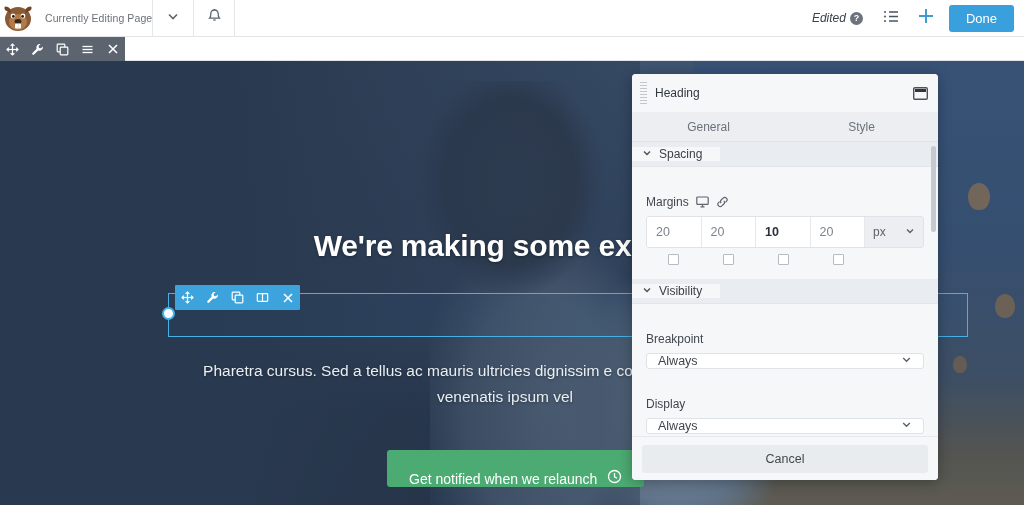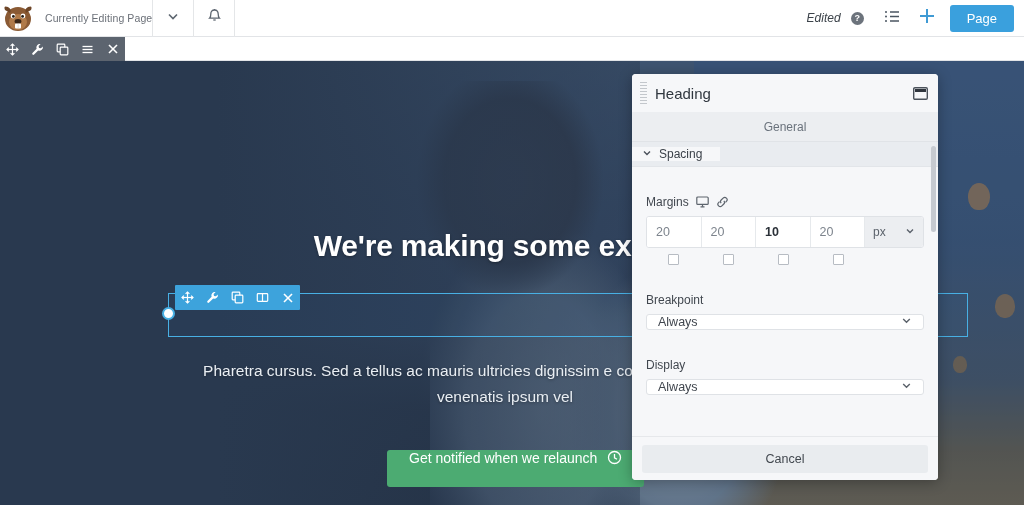--- a/index.html
+++ b/index.html
@@ -24,21 +24,21 @@
   .brand-text { line-height: 1.05; padding-top: 1px; }
   .brand-sub { font-size: 10.5px; color: #6b7078; letter-spacing: .1px; }
   .brand-title { font-size: 15.5px; color: #23282d; margin-top: 1px; }
   .bar-sep { width: 1px; height: 37px; background: #e4e6e8; }
   .bar-btn {
     height: 37px; width: 40px; display: flex; align-items: center; justify-content: center;
     color: #5d6670; cursor: pointer;
   }
   .spacer { flex: 1 1 auto; }
   .edited {
-    display: flex; align-items: center; gap: 10px;
+    display: flex; align-items: center; gap: 4px;
     font-size: 12px; font-style: italic; color: #3c434a; margin-right: 12px;
   }
   .qmark {
     width: 13px; height: 13px; border-radius: 50%; background: #6c737c; color: #fff;
     font-size: 9px; font-style: normal; display: flex; align-items: center;
     justify-content: center; font-weight: bold; cursor: pointer;
   }
   .icon-btn {
     width: 34px; height: 37px; display: flex; align-items: center; justify-content: center;
     color: #3f9ad4; cursor: pointer;
@@ -110,21 +110,21 @@
     text-shadow: 0 1px 3px rgba(0,0,0,.35); white-space: nowrap;
   }
   .hero-para {
     position: absolute; left: 185px; top: 297px; width: 640px; text-align: center;
     color: #e9eef3; font-size: 15.5px; line-height: 26px;
     text-shadow: 0 1px 3px rgba(0,0,0,.35);
   }
   .hero-btn {
     position: absolute; left: 387px; top: 389px; height: 37px;
     background: #4cab72; color: #fff; font-size: 14px; border-radius: 3px;
-    display: flex; align-items: flex-start; gap: 10px; padding: 0 22px; cursor: pointer;
+    display: flex; align-items: flex-end; gap: 10px; padding: 0 22px; cursor: pointer;
   }
 
   
   .sel-box {
     position: absolute; left: 168px; top: 232px; width: 800px; height: 44px;
     border: 1px solid #48b0e4; background: rgba(58,120,180,.06);
   }
   .sel-dot {
     position: absolute; left: 162px; top: 246px; width: 13px; height: 13px;
     border-radius: 50%; background: #fff; border: 2px solid #48b0e4;
@@ -146,21 +146,21 @@
     display: flex; flex-direction: column; overflow: hidden;
   }
   .panel-head {
     height: 38px; background: #f6f7f9; display: flex; align-items: center;
     padding: 0 10px 0 8px; position: relative; flex: none;
   }
   .grip {
     width: 7px; height: 22px; cursor: move; margin-right: 8px;
     background-image: repeating-linear-gradient(180deg, #c3c7cc 0 1.5px, transparent 1.5px 3px);
   }
-  .panel-title { font-size: 15px; color: #30373f; flex: 1; }
+  .panel-title { font-size: 12px; color: #30373f; flex: 1; }
   .panel-win-ico { cursor: pointer; display: flex; }
   .panel-tabs { display: flex; height: 30px; flex: none; }
   .ptab {
     flex: 1; display: flex; align-items: center; justify-content: center;
     font-size: 12px; color: #6a727c; background: #eceef1; cursor: pointer;
     border-bottom: 1px solid #e0e3e7;
   }
   .ptab.active { background: #fff; color: #3a93cb; border-bottom-color: #fff; }
   .panel-body { flex: 1; overflow: hidden; position: relative; background: #f6f7f9; }
   .sect-tabwrap { display: flex; align-items: center; height: 25px;
@@ -283,21 +283,21 @@
       </span>
     </div>
     <div class="icon-btn">
       <span>
         <svg width="20" height="20" viewBox="0 0 20 20" stroke="#3f9ad4" stroke-width="2" fill="none">
             <path d="M10 3 V17"></path>
             <path d="M3 10 H17"></path>
           </svg>
       </span>
     </div>
-    <div class="done-btn">Page</div>
+    <div class="done-btn">Done</div>
   </div>
 
   <div class="row-toolbar">
     <div class="tb-group">
       <div class="tb-ico">
         <svg width="13" height="13" viewBox="0 0 13 13" stroke="#fff" stroke-width="1.2" fill="none">
           <path d="M6.5 1 V12"></path>
             <path d="M1 6.5 H12"></path>
           <path d="M4.6 2.9 L6.5 1 L8.4 2.9"></path>
             <path d="M4.6 10.1 L6.5 12 L8.4 10.1"></path>
@@ -406,20 +406,21 @@
       <div class="panel-win-ico">
         <svg width="15" height="13" viewBox="0 0 15 13">
           <rect x="0.7" y="0.7" width="13.6" height="11.6" rx="1.2" fill="none" stroke="#4b525b" stroke-width="1.4"></rect>
           <rect x="2" y="2" width="11" height="3" fill="#2f353d"></rect>
         </svg>
       </div>
     </div>
 
     <div class="panel-tabs">
       <div class="ptab">General</div>
+      <div class="ptab">Style</div>
     </div>
 
     <div class="panel-body">
 
       <div class="sect-tabwrap">
         <div class="sect-tab">
           <span>
             <svg width="10" height="10" viewBox="0 0 10 10" stroke="#4b525b" stroke-width="1.4" fill="none">
                 <path d="M2 3.6 L5 6.6 L8 3.6"></path>
               </svg>
@@ -471,20 +472,30 @@
           <div class="chk-cell">
               <div class="chk-box"></div>
             </div>
           <div class="chk-cell">
               <div class="chk-box"></div>
             </div>
           <div style="width:58px"></div>
         </div>
       </div>
 
+      <div class="sect-tabwrap" style="margin-top:14px">
+        <div class="sect-tab">
+          <span>
+            <svg width="10" height="10" viewBox="0 0 10 10" stroke="#4b525b" stroke-width="1.4" fill="none">
+                <path d="M2 3.6 L5 6.6 L8 3.6"></path>
+              </svg>
+          </span>
+          <span>Visibility</span>
+        </div>
+      </div>
 
       <div class="field">
         <div class="field-label">Breakpoint</div>
         <div class="sel-field">
           <span>Always</span>
           <span>
             <svg width="11" height="11" viewBox="0 0 11 11" stroke="#5b626b" stroke-width="1.4" fill="none">
                 <path d="M2.2 4 L5.5 7.3 L8.8 4"></path>
               </svg>
           </span>

